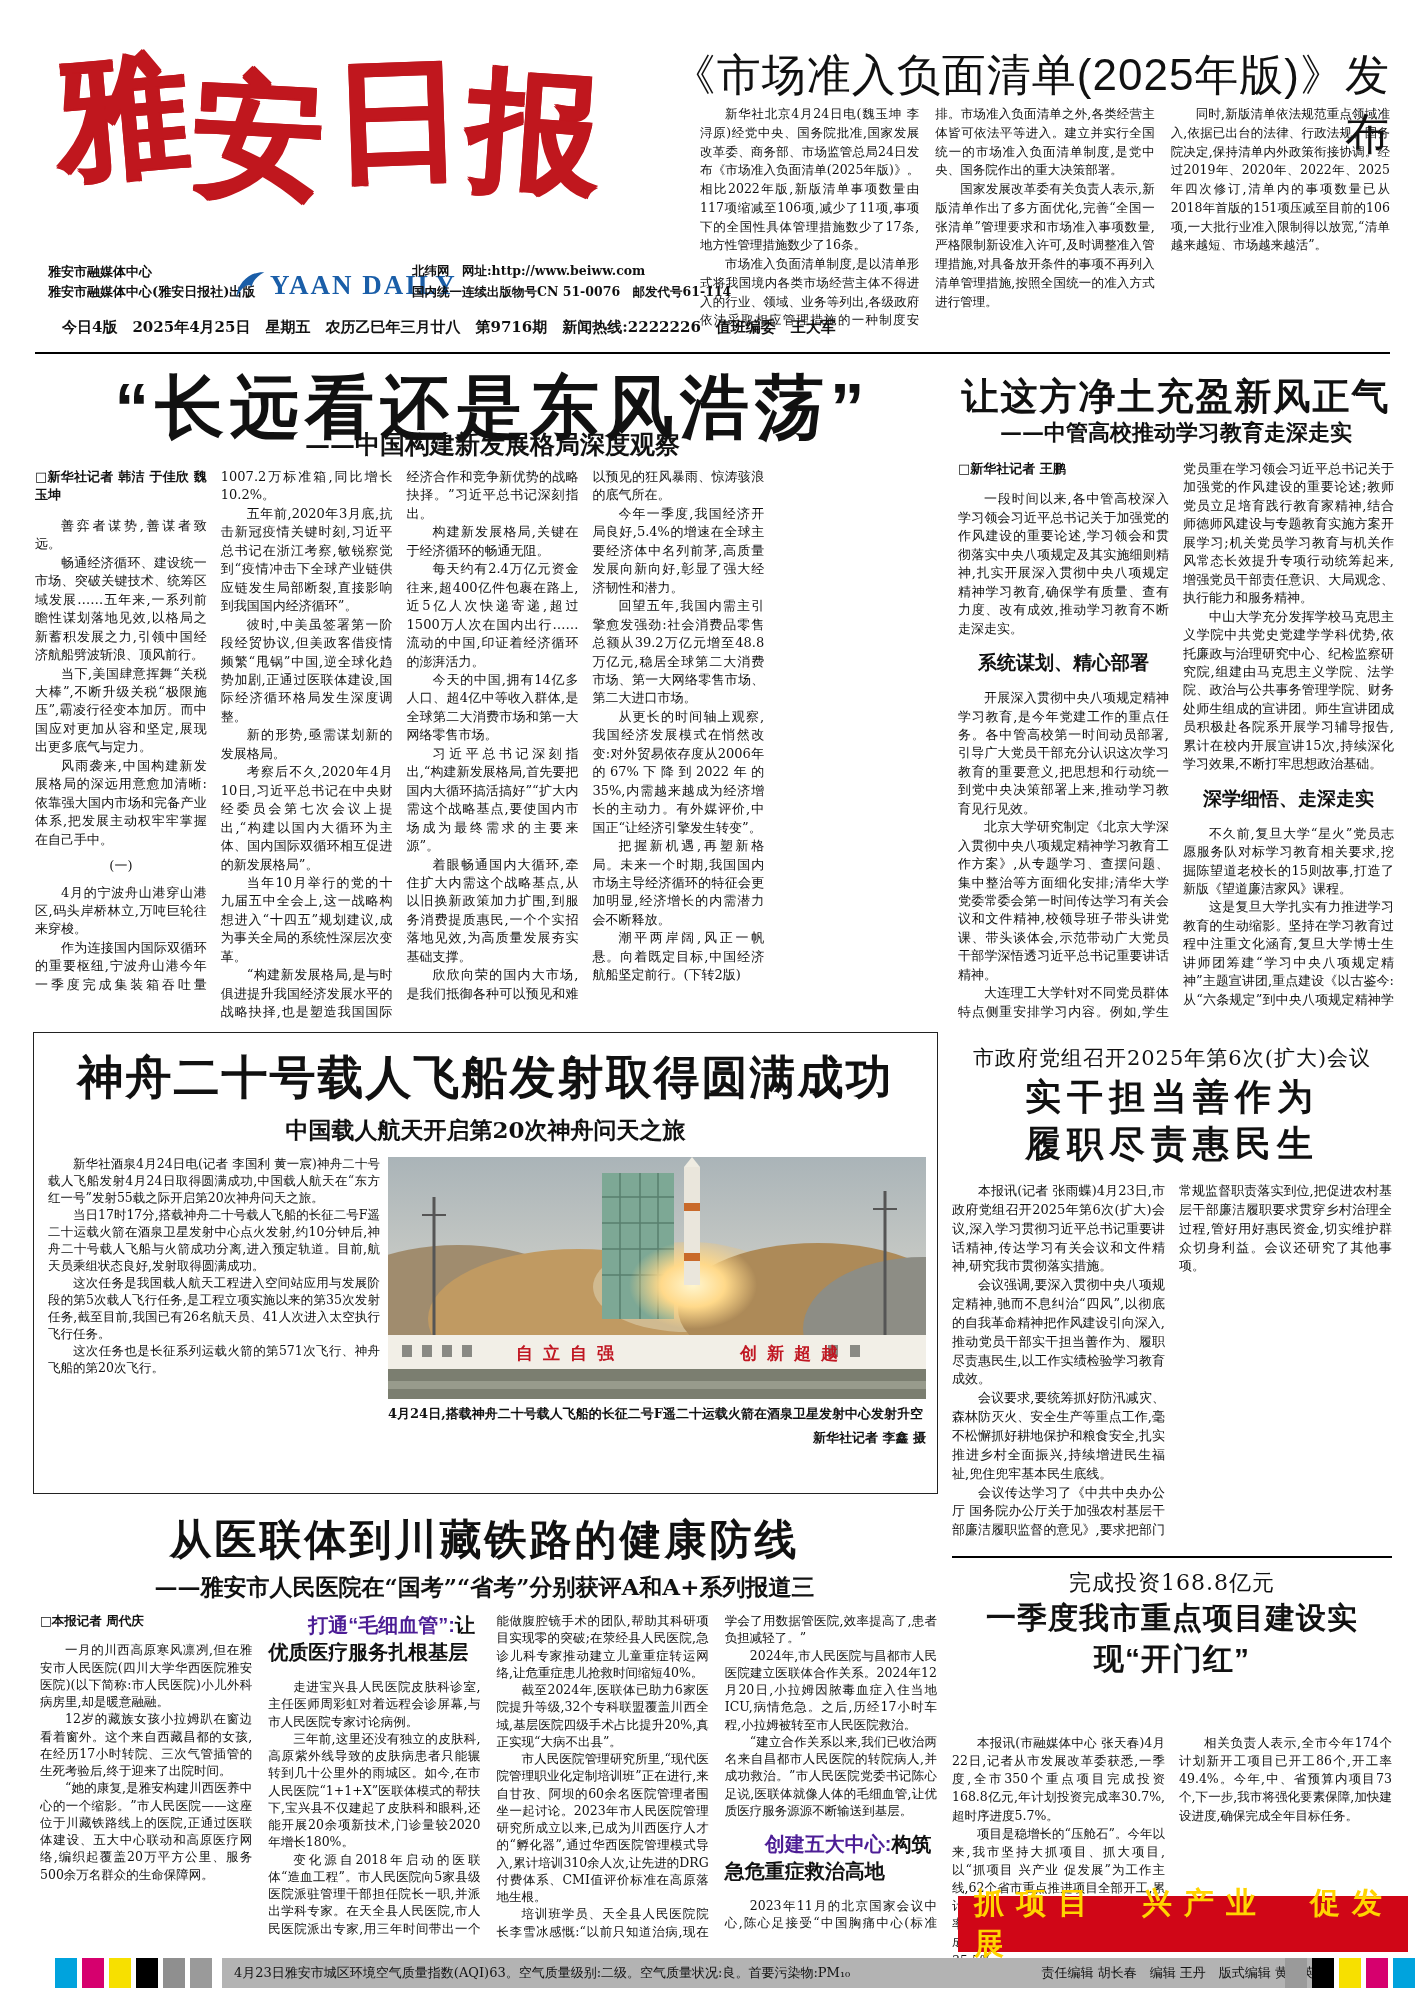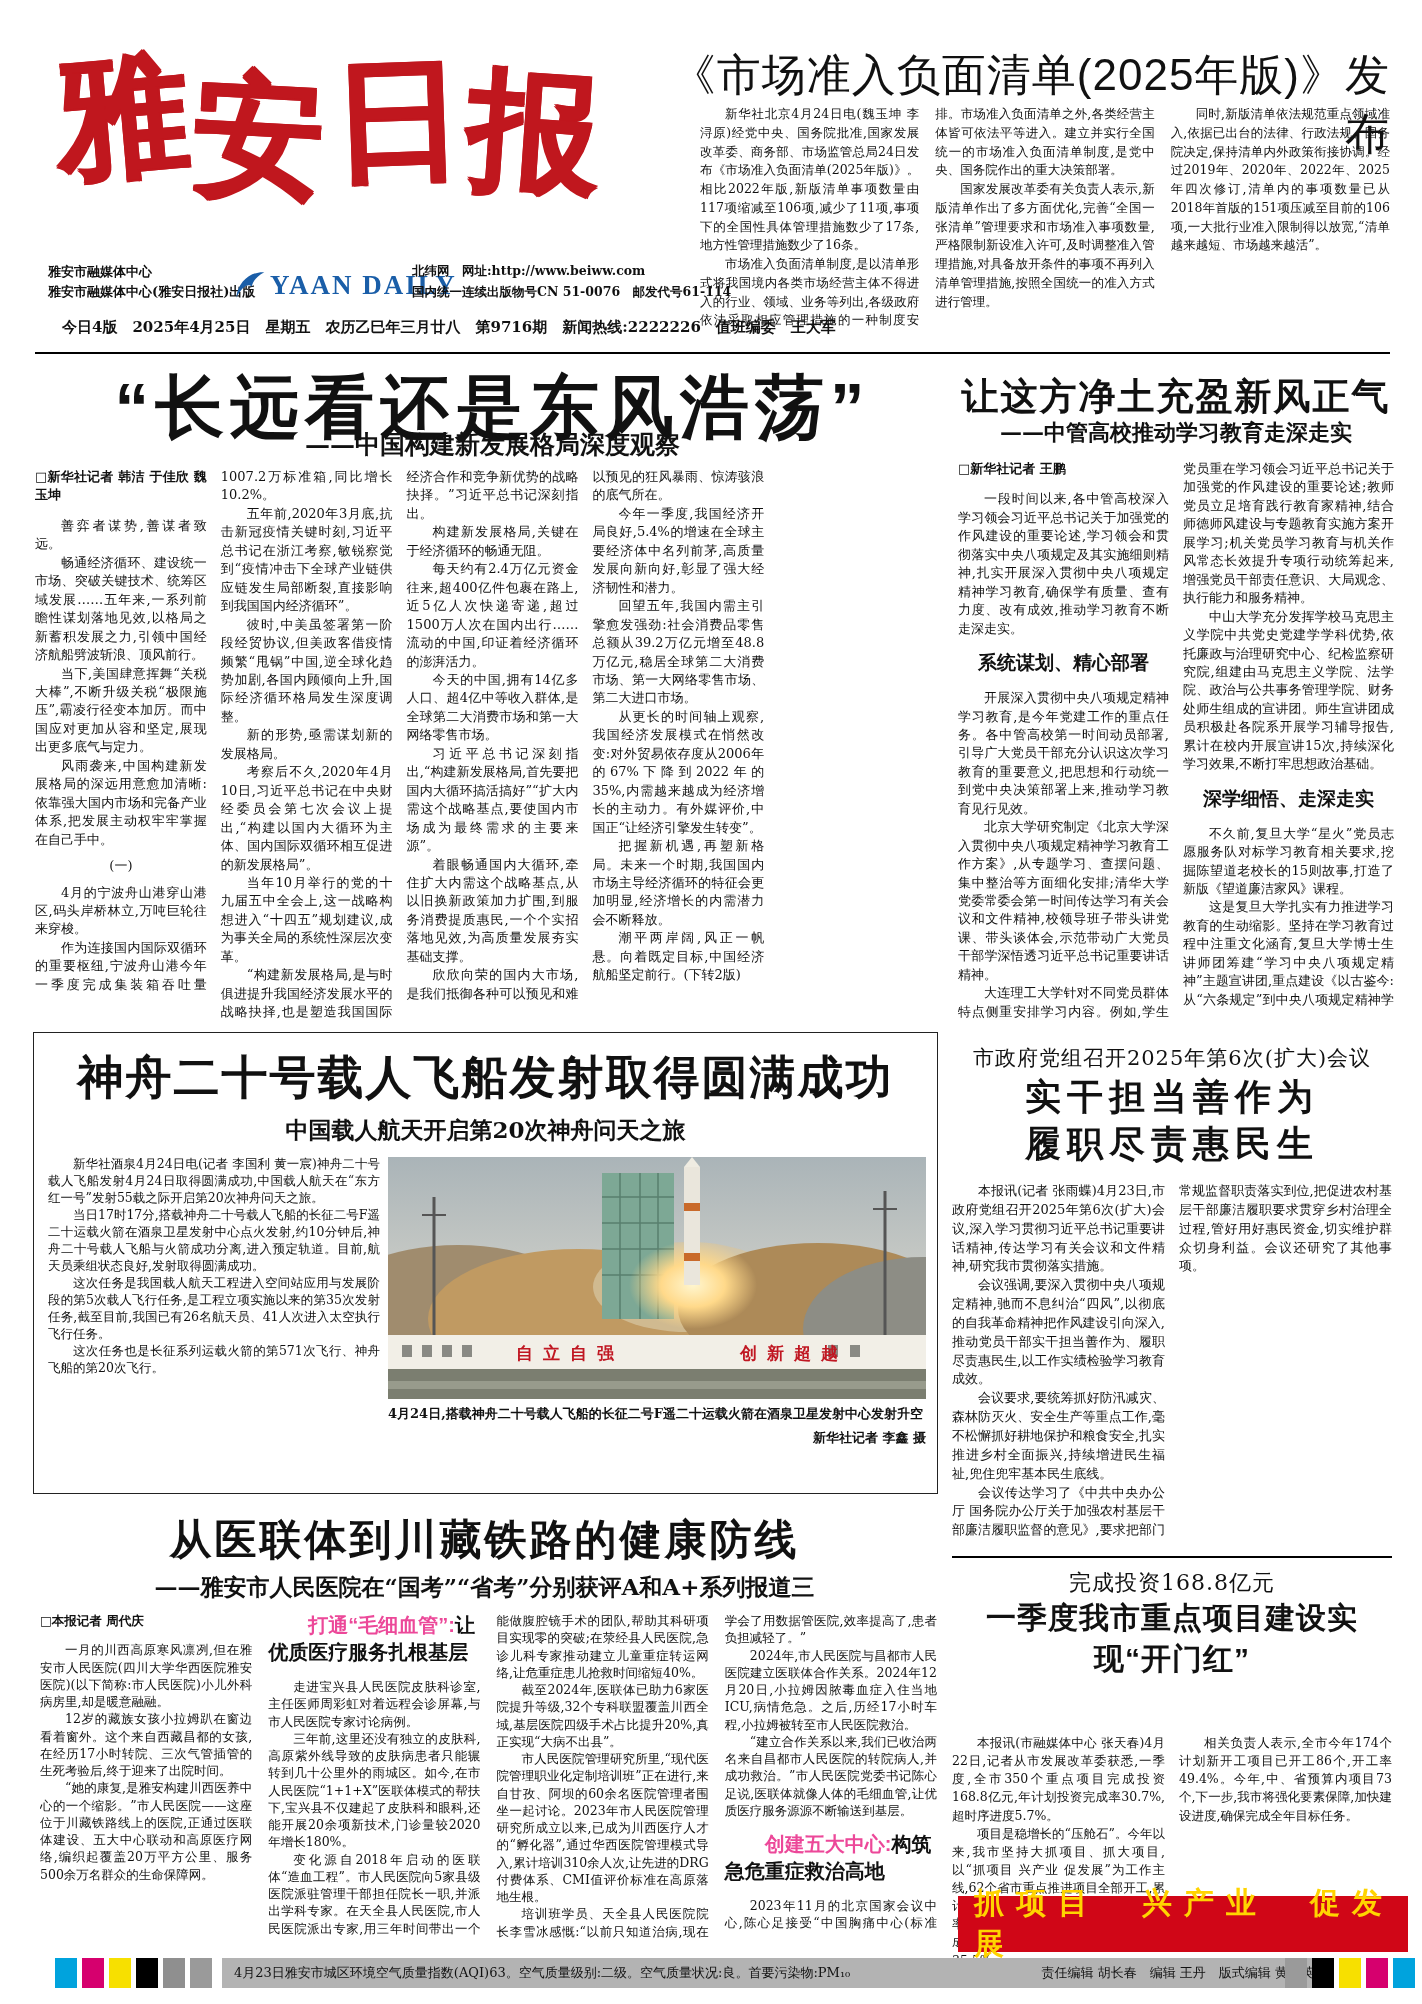--- a/index.html
+++ b/index.html
@@ -35,21 +35,21 @@
   .h-health-sub{font-size:23px;font-weight:bold;text-align:center;}
   .h-invest{font-size:30px;font-weight:900;text-align:center;letter-spacing:1px;}
   
   .flow{text-align:justify;overflow:hidden;column-fill:auto;}
   .flow p{margin:0;text-indent:2em;}
   .flow p.byline{text-indent:0;font-weight:bold;margin-bottom:12px;}
   .flow p.center{text-align:center;text-indent:0;margin:8px 0;}
   .flow h4{margin:12px 0;font-size:19px;font-weight:bold;font-family:"Liberation Sans",sans-serif;}
   .flow h4.h{text-align:center;text-indent:0;}
   .flow h4.sub{text-align:left;text-indent:2em;font-size:20px;line-height:1.35;}
-  .sub-lead{color:#ec4899;}
+  .sub-lead{color:#4c1d95;}
   .cols2{column-count:2;column-gap:14px;}
   .cols3{column-count:3;column-gap:16px;}
   .cols4{column-count:4;column-gap:16px;}
   .cols5{column-count:5;column-gap:14px;}
   .f-market{font-size:12.5px;line-height:1.5;}
   .f-lead{font-size:13px;line-height:1.42;}
   .f-edu{font-size:13px;line-height:1.42;}
   .f-shen{font-size:12.5px;line-height:1.36;}
   .f-gov{font-size:13px;line-height:1.45;}
   .f-health{font-size:12.5px;line-height:1.38;}
@@ -114,21 +114,21 @@
   <div class="abs flow cols5 f-lead" style="left:35px;top:468px;width:915px;height:556px;">
       <p class="byline">□新华社记者 韩洁 于佳欣 魏玉坤</p>
       <p class="p">善弈者谋势,善谋者致远。</p>
       <p class="p">畅通经济循环、建设统一市场、突破关键技术、统筹区域发展……五年来,一系列前瞻性谋划落地见效,以格局之新蓄积发展之力,引领中国经济航船劈波斩浪、顶风前行。</p>
       <p class="p">当下,美国肆意挥舞“关税大棒”,不断升级关税“极限施压”,霸凌行径变本加厉。而中国应对更加从容和坚定,展现出更多底气与定力。</p>
       <p class="p">风雨袭来,中国构建新发展格局的深远用意愈加清晰:依靠强大国内市场和完备产业体系,把发展主动权牢牢掌握在自己手中。</p>
       <p class="center">(一)</p>
       <p class="p">4月的宁波舟山港穿山港区,码头岸桥林立,万吨巨轮往来穿梭。</p>
       <p class="p">作为连接国内国际双循环的重要枢纽,宁波舟山港今年一季度完成集装箱吞吐量1007.2万标准箱,同比增长10.2%。</p>
       <p class="p">五年前,2020年3月底,抗击新冠疫情关键时刻,习近平总书记在浙江考察,敏锐察觉到“疫情冲击下全球产业链供应链发生局部断裂,直接影响到我国国内经济循环”。</p>
-      <p class="p">彼时,中美虽签署第一阶段经贸协议,但美政客借疫情频繁“甩锅”中国,逆全球化趋势加剧,各国内顾倾向上升,国际经济循环格局发生深度调整。</p>
+      <p class="p">彼时,中美虽签署第一阶段经贸协议,但美政客借疫情频繁“甩锅”中国,逆全球化趋势加剧,正通过医联体建设,国际经济循环格局发生深度调整。</p>
       <p class="p">新的形势,亟需谋划新的发展格局。</p>
       <p class="p">考察后不久,2020年4月10日,习近平总书记在中央财经委员会第七次会议上提出,“构建以国内大循环为主体、国内国际双循环相互促进的新发展格局”。</p>
       <p class="p">当年10月举行的党的十九届五中全会上,这一战略构想进入“十四五”规划建议,成为事关全局的系统性深层次变革。</p>
       <p class="p">“构建新发展格局,是与时俱进提升我国经济发展水平的战略抉择,也是塑造我国国际经济合作和竞争新优势的战略抉择。”习近平总书记深刻指出。</p>
       <p class="p">构建新发展格局,关键在于经济循环的畅通无阻。</p>
       <p class="p">每天约有2.4万亿元资金往来,超400亿件包裹在路上,近5亿人次快递寄递,超过1500万人次在国内出行……流动的中国,印证着经济循环的澎湃活力。</p>
       <p class="p">今天的中国,拥有14亿多人口、超4亿中等收入群体,是全球第二大消费市场和第一大网络零售市场。</p>
       <p class="p">习近平总书记深刻指出,“构建新发展格局,首先要把国内大循环搞活搞好”“扩大内需这个战略基点,要使国内市场成为最终需求的主要来源”。</p>
       <p class="p">着眼畅通国内大循环,牵住扩大内需这个战略基点,从以旧换新政策加力扩围,到服务消费提质惠民,一个个实招落地见效,为高质量发展夯实基础支撑。</p>
       <p class="p">欣欣向荣的国内大市场,是我们抵御各种可以预见和难以预见的狂风暴雨、惊涛骇浪的底气所在。</p>

